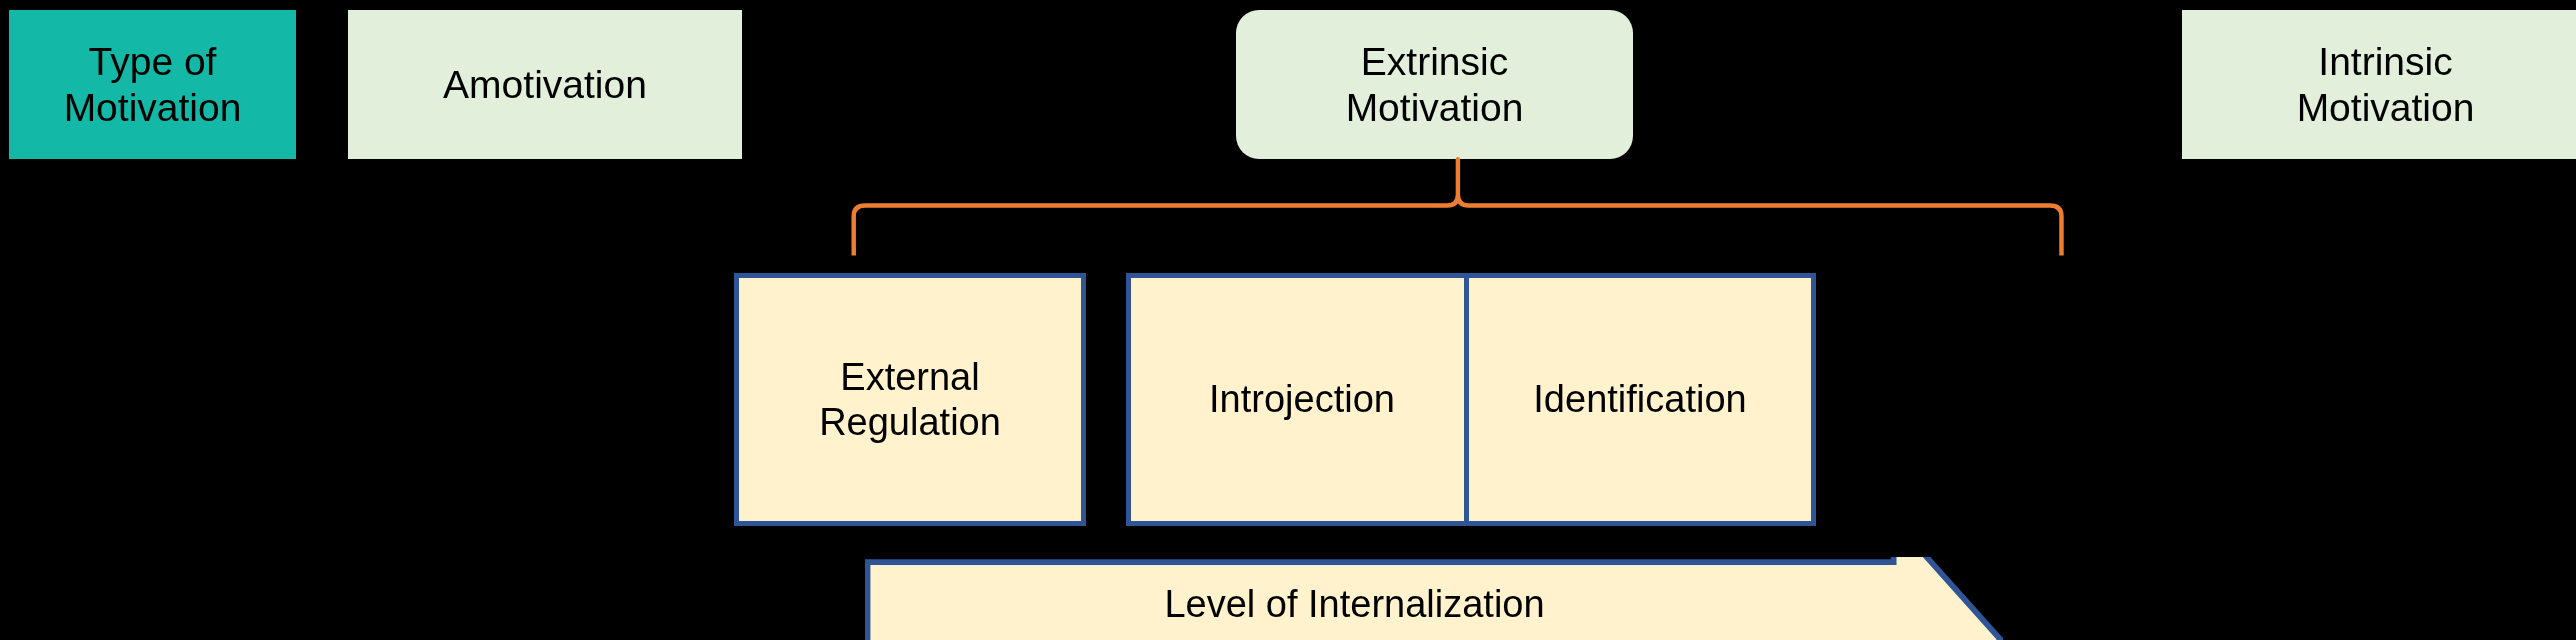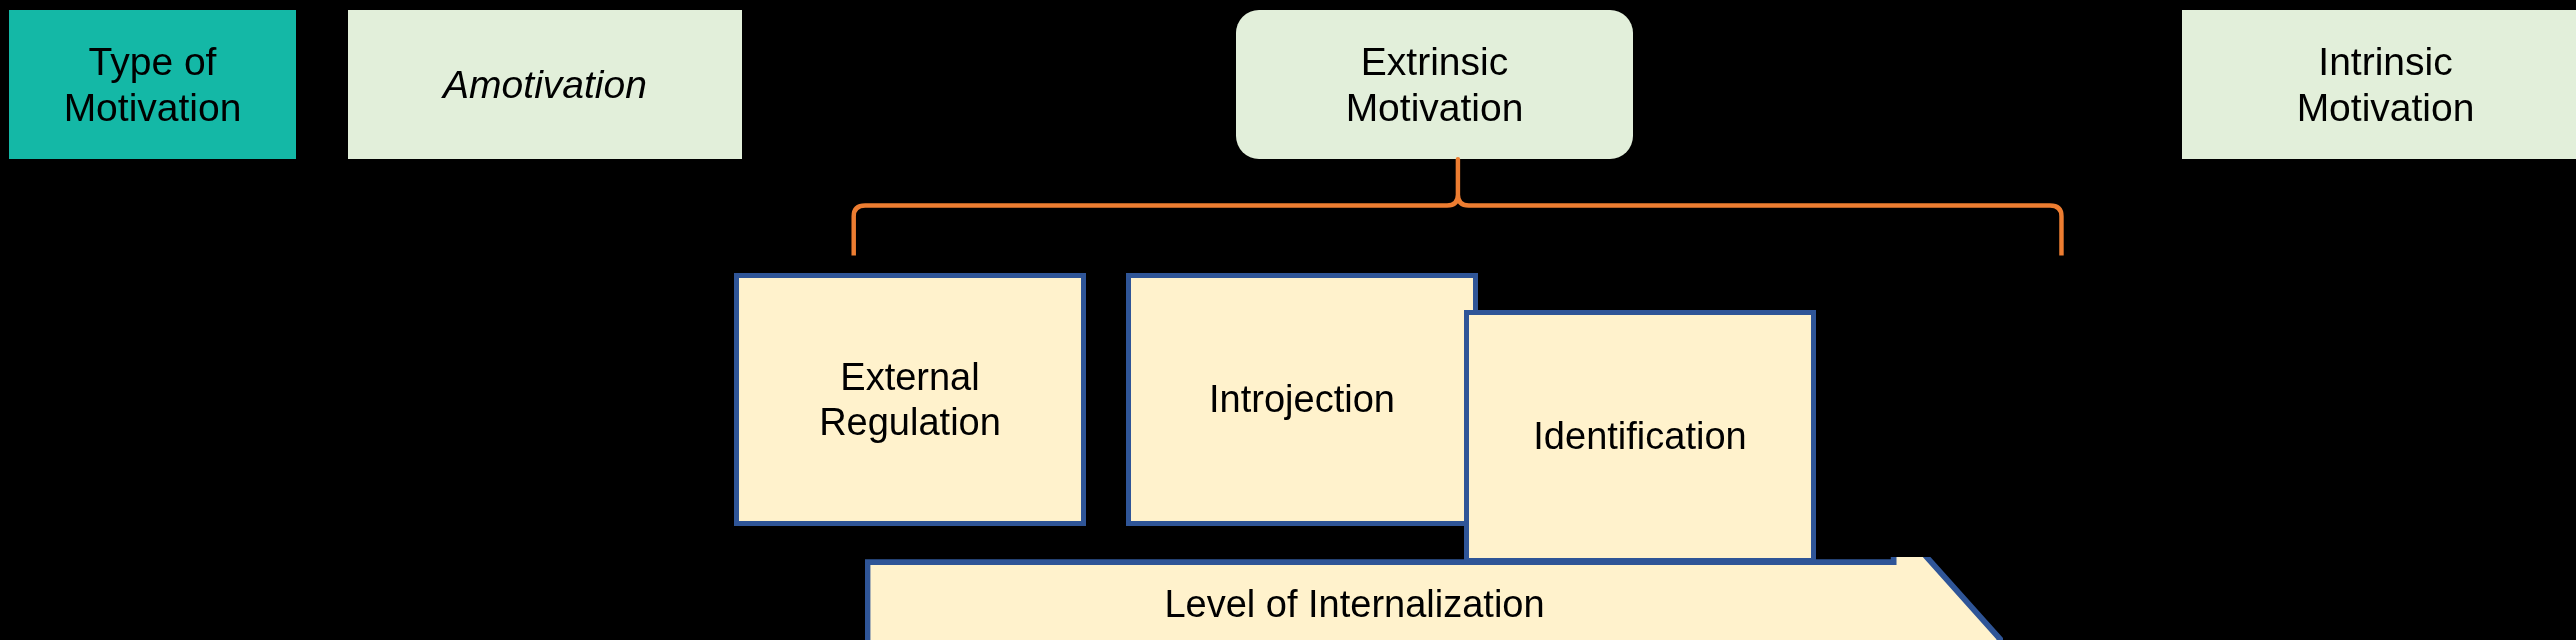--- a/index.html
+++ b/index.html
@@ -34,21 +34,21 @@
   .cat-box {
     top: 10.2px;
     height: 149px;
     font-size: 39px;
     border: none;
   }
   .cat-gray  { background: #14b8a6; }
   .cat-green { background: #E2EFDA; }
 
   #cat-type      { left: 9px;   width: 287px; }
-  #cat-amot      { left: 348px;  width: 394px; font-style: italic; }
+  #cat-amot      { left: 348px;  width: 394px; }
   #cat-extrinsic { left: 1236px; width: 397px; border-radius: 23px; }
   #cat-intrinsic { left: 2182px; width: 407px; }
 
   
   #brace-svg {
     position: absolute;
     left: 827px;
     top: 153px;
     width: 1272px;
     height: 114px;
@@ -58,21 +58,21 @@
   
   .reg-box {
     top: 273px;
     height: 253px;
     background: #FFF2CC;
     border: 5.1px solid #2F5597;
     font-size: 38px;
   }
   #reg-external       { left: 734px; width: 352px; }
   #reg-introjection   { left: 1098px; width: 352px; margin-left: 28px; }
-  #reg-identification { left: 1464px; width: 352px; margin-top: 37px; }
+  #reg-identification { left: 1464px; width: 352px; }
   #reg-integration    { left: 1831px; width: 353px; }
 
   
   #arrow-wrap {
     position: absolute;
     left: 865px;
     top: 557px;
     width: 1138px;
     height: 165px;
   }

